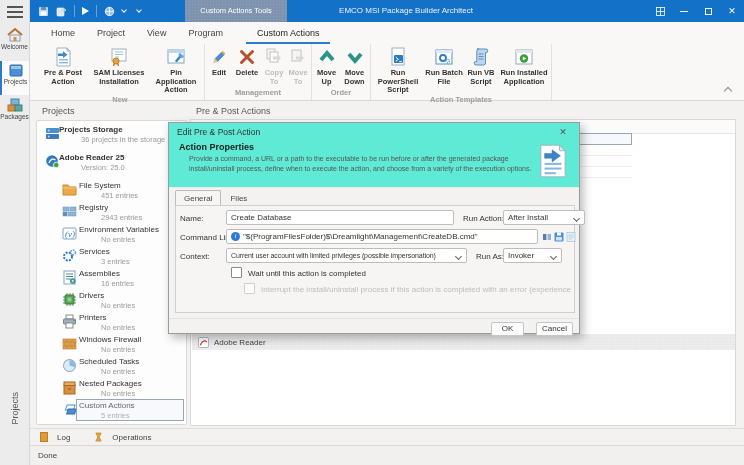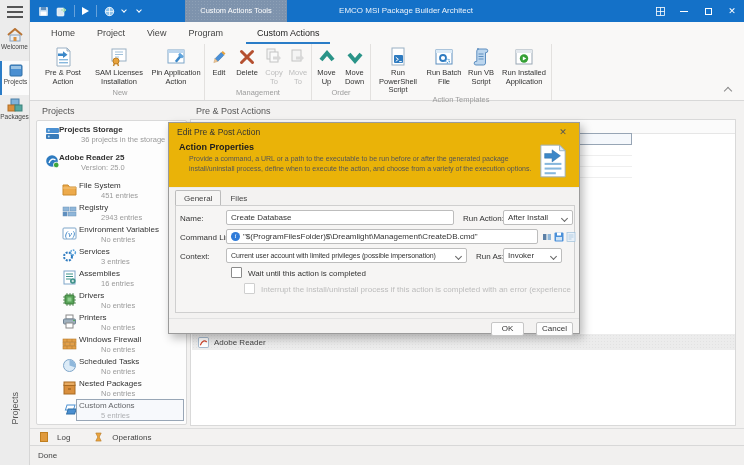--- a/index.html
+++ b/index.html
@@ -33,21 +33,21 @@
   .min-bar { width:8px; height:1px; background:#fff; }
   .max-box { width:7px; height:7px; border:1px solid #fff; }
 
   
   #ribbontabs { position:absolute; left:30px; top:22px; width:714px; height:22px; background:#f9f8f7; display:flex; align-items:stretch; padding-left:10px; font-size:9px; color:#444; z-index:4; }
   .rtab { padding:6px 11px 0; }
   .rtab.gap { margin-left:12px; }
   .rtab.active { color:#1d1d1d; border-bottom:2px solid #2a7cc7; }
 
   
-  #ribbon { position:absolute; left:30px; top:44px; width:714px; height:57px; background:#f9f8f7; border-bottom:1px solid #d8d8d8; display:flex; padding-left:6px; z-index:4; }
+  #ribbon { position:absolute; left:30px; top:44px; width:714px; height:57px; background:#f9f8f7; border-bottom:1px solid #d8d8d8; display:flex; padding-left:6px; z-index:4;font-weight:bold; }
   .rgroup { display:flex; flex-direction:column; border-right:1px solid #e3e1df; padding:1px 1px 0; }
   .rbtns { flex:1; display:flex; align-items:flex-start; }
   .rbtn { display:flex; flex-direction:column; align-items:center; padding-top:2px; font-size:7.5px; line-height:8.5px; text-align:center; color:#333; }
   .rbtn.disabled { color:#bdbdbd; }
   .ric { width:22px; height:20px; margin-bottom:2px; display:flex; align-items:center; justify-content:center; }
   .rglabel { height:12px; text-align:center; font-size:7.5px; color:#9c9c9c; }
   .ribbon-collapse { position:absolute; right:13px; bottom:6px; width:6px; height:6px; border-left:1.5px solid #8a8a8a; border-top:1.5px solid #8a8a8a; transform:rotate(45deg); }
 
   
   #main { position:absolute; left:30px; top:101px; width:714px; height:327px; background:#f3f2f1; }
@@ -82,21 +82,21 @@
   
   #statusbar { position:absolute; left:30px; top:445px; width:714px; height:20px; background:#f1f0ef; border-top:1px solid #d8d8d8; font-size:8px; color:#444; }
   #statusbar .msg { position:absolute; left:8px; top:5px; }
   .sb-right { position:absolute; right:4px; top:0; height:19px; display:flex; align-items:center; gap:6px; }
   .sb-sep { width:1px; height:12px; background:#d8d8d8; }
   .progress-well { width:80px; height:10px; background:#e6e4e2; border:1px solid #cfcdcb; }
   .grip { width:8px; height:8px; background:
       linear-gradient(135deg, transparent 50%, #b0b0b0 50%, #b0b0b0 60%, transparent 60%); }
 
   
-  #dialog { position:absolute; left:168px; top:122px; width:412px; height:212px; background:#eab308; border:1px solid #9b9b9b; box-shadow:3px 4px 9px rgba(0,0,0,.28); z-index:20; }
+  #dialog { position:absolute; left:168px; top:122px; width:412px; height:212px; background:#5eead4; border:1px solid #9b9b9b; box-shadow:3px 4px 9px rgba(0,0,0,.28); z-index:20; }
   .dlg-tb { height:18px; padding:0 8px; display:flex; align-items:center; font-size:8.5px; color:#333; }
   .dlg-close { margin-left:auto; width:16px; text-align:center; color:#555; font-size:9px; }
   .dlg-header { position:relative; height:46px; padding:1px 10px 0; }
   .dlg-ht { font-size:9px; font-weight:bold; color:#1d1d1d; }
   .dlg-hd { margin:2px 0 0 10px; width:356px; font-size:7px; line-height:9.5px; color:#555; max-height:30px; overflow:hidden; }
   .dlg-hicon { position:absolute; right:12px; top:3px; }
   .dlg-body { position:absolute; left:0; top:64px; right:0; bottom:0; background:#f3f2f1; border-top:1px solid #ebebeb; }
   .dlg-tabs { position:absolute; left:6px; top:2px; display:flex; font-size:8px; }
   .dtab { padding:3px 8px 2px; color:#444; border:1px solid transparent; }
   .dtab.active { background:#f6f5f4; border:1px solid #bcbcbc; border-radius:2px 2px 0 0; border-bottom-color:#f6f5f4; }
@@ -621,21 +621,21 @@
     <div class="dlg-tabs">
       <span class="dtab active">General</span>
       <span class="dtab">Files</span>
     </div>
 
     <div class="dlg-page">
 
       <span class="flabel" style="left:4px; top:8px;">Name:</span>
       <span class="inp" style="left:50px; top:4px; width:228px;">Create Database</span>
       <span class="flabel" style="left:287px; top:8px;">Run Action:</span>
-      <span class="dd" style="left:327px; top:4px; width:70px;">After Install</span>
+      <span class="dd" style="left:327px; top:4px; width:82px;">After Install</span>
 
       <span class="flabel" style="left:4px; top:27px;">Command Line:</span>
       <span class="inp cmd" style="left:50px; top:23px; width:312px;">
         <span class="info-dot">i</span>
         <span style="overflow:hidden;white-space:nowrap;">"$(ProgramFilesFolder)$\Dreamlight\Management\CreateDB.cmd"</span>
       </span>
       <span class="cmd-icons" style="left:366px; top:26px;">
         <span>
             <svg width="10" height="10" viewBox="0 0 10 10">
               <rect x="1" y="2" width="3.4" height="6" fill="#5b7fa6"></rect>

